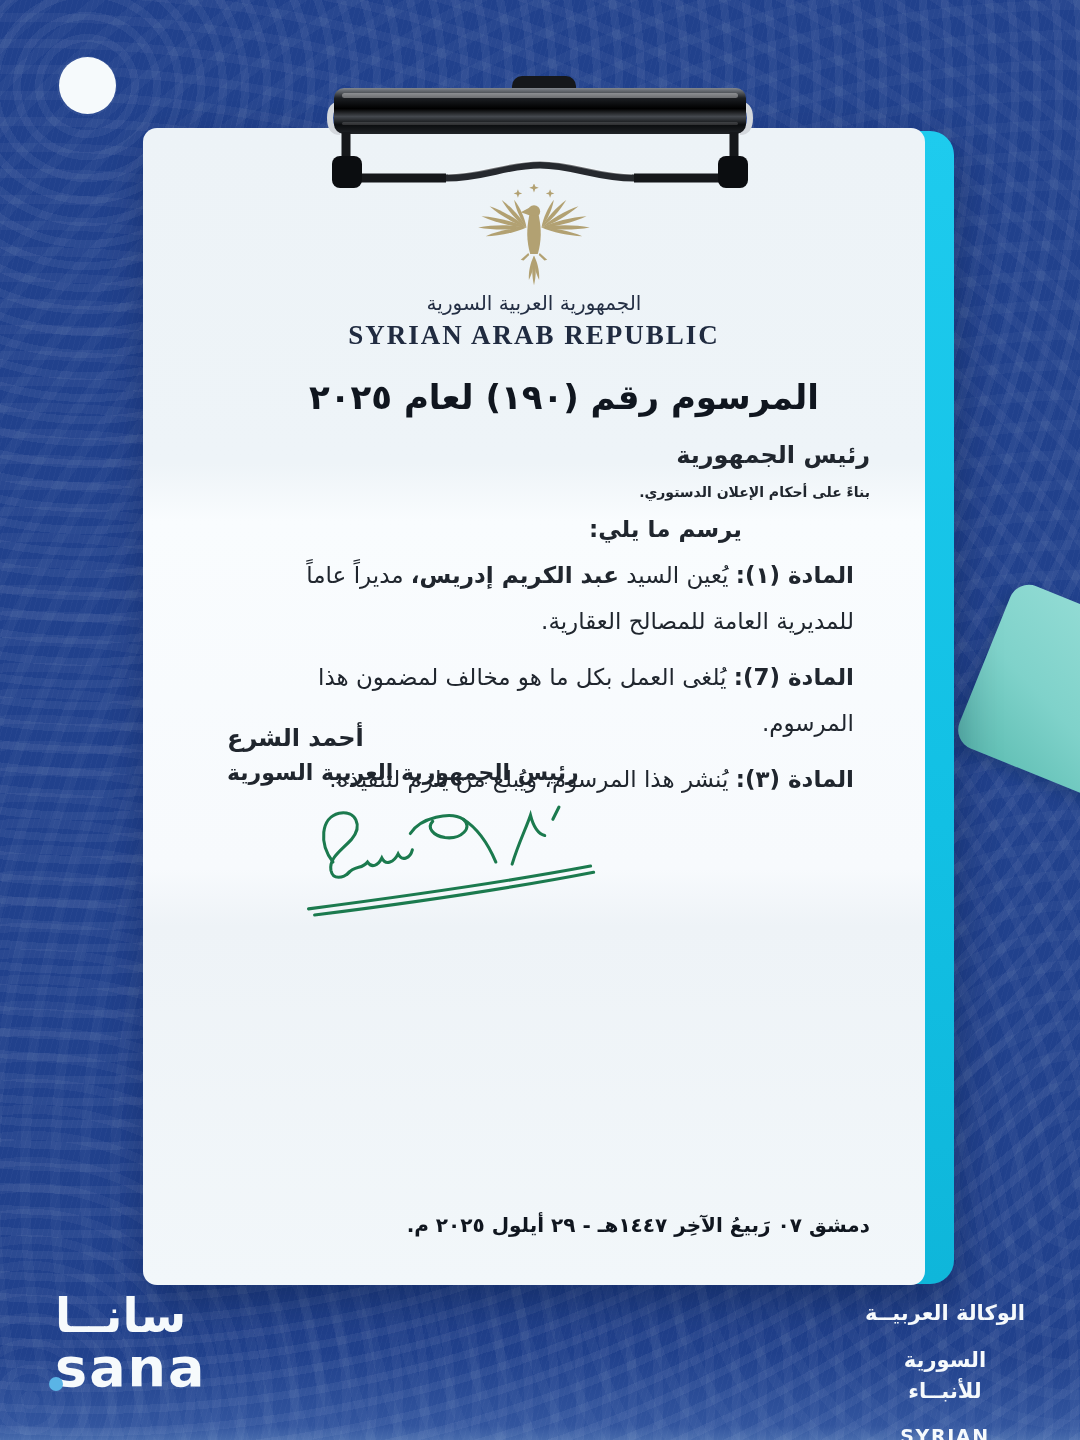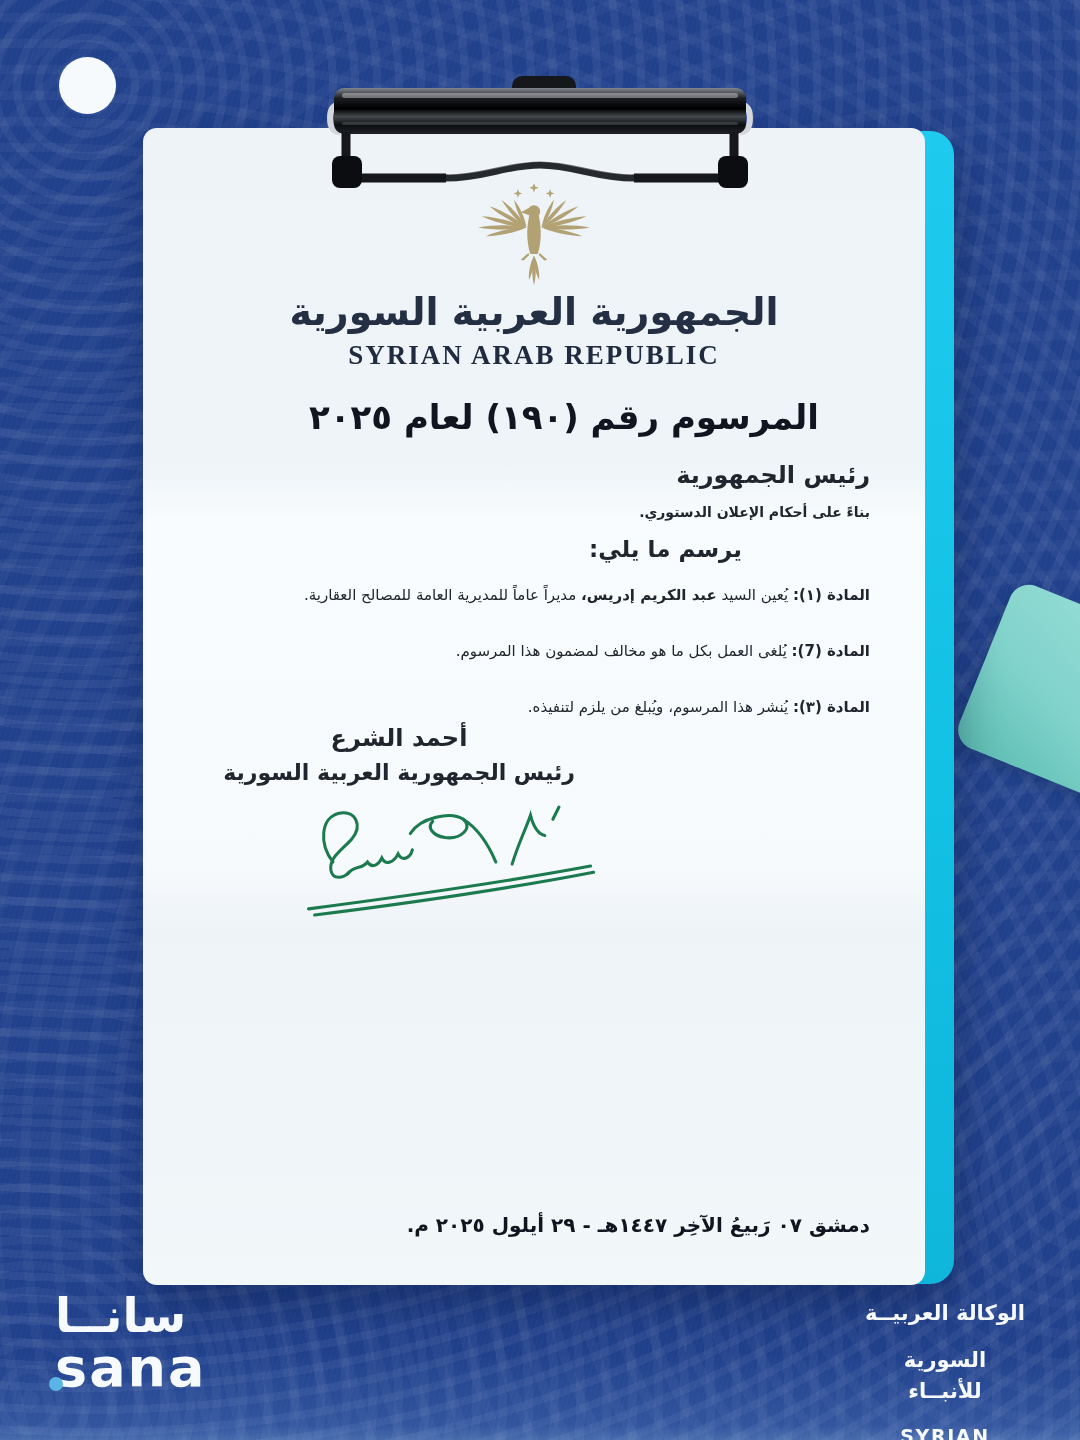--- a/index.html
+++ b/index.html
@@ -29,32 +29,32 @@
   .board{position:absolute;left:150px;top:131px;width:804px;height:1153px;border-radius:24px;
     background:linear-gradient(180deg,#1ecbee 0%,#12c0e4 60%,#0fb6da 100%);
     box-shadow:0 20px 45px rgba(3,15,50,.38);z-index:2;}
   .paper{position:absolute;left:143px;top:128px;width:782px;height:1157px;border-radius:14px;z-index:3;
     background:linear-gradient(180deg,#edf3f7 0%,#eef4f8 29%,#f9fcfe 34%,#f7fafd 64%,#eef3f7 69%,#f2f7fa 100%);
     direction:rtl;color:#20262e;}
   .clip{position:absolute;left:326px;top:76px;width:428px;height:118px;z-index:4;}
   
   .emblem{ text-align:center; }
   .emblem svg{margin-top:56px;width:180px;height:104px;}
-  .emblem-ar{font-size:38px;font-weight:700;color:#242f44;margin:0;line-height:1.1;}
+  .emblem-ar{font-size:20px;font-weight:400;color:#242f44;margin:0;line-height:1.1;}
   .emblem-en{font-family:"Liberation Serif",serif;font-size:27px;font-weight:600;color:#202b40;
     letter-spacing:2px;margin:6px 0 0 0;direction:ltr;}
   .decree-title{text-align:center;font-size:34px;font-weight:800;color:#10161f;margin:26px 0 0 0;
     position:relative;right:-30px;}
   .doc-body{padding:0 55px 0 157px;}
   .issuer{font-size:24px;font-weight:800;margin:24px 0 0 0;}
   .basis{font-size:14px;font-weight:600;margin:15px 0 0 0;}
   .enact{font-size:23px;font-weight:800;margin:16px 128px 0 0;}
-  .article{font-size:15px;font-weight:500;line-height:46px;margin:10px 0 0 0;}
+  .article{font-size:23px;font-weight:500;line-height:46px;margin:10px 16px 0 0;}
   .article b{font-weight:800;}
-  .signer{position:absolute;left:76px;top:596px;width:360px;text-align:center;direction:rtl;}
+  .signer{position:absolute;left:84px;top:596px;width:360px;text-align:left;direction:rtl;}
   .signer-name{font-size:24px;font-weight:800;margin:0;}
   .signer-title{font-size:22px;font-weight:600;margin:8px 0 0 0;}
   .signature-svg{position:absolute;left:137px;top:668px;width:336px;height:128px;}
   .dateline{position:absolute;right:55px;bottom:28px;font-size:20px;font-weight:800;color:#10161f;}
   
   .sana-logo{position:absolute;left:55px;top:1292px;color:#f6fafc;z-index:5;line-height:1;}
   .sana-logo .ar{font-size:47px;font-weight:700;letter-spacing:2px;}
   .sana-logo .latin{position:relative;font-size:54px;font-weight:800;letter-spacing:2px;margin-top:2px;direction:ltr;}
   .sana-logo .dot{position:absolute;left:-6px;bottom:4px;width:14px;height:14px;border-radius:50%;background:#5ab4e6;}
   .agency{position:absolute;right:55px;top:1298px;width:160px;text-align:center;color:#f6fafc;z-index:5;}

